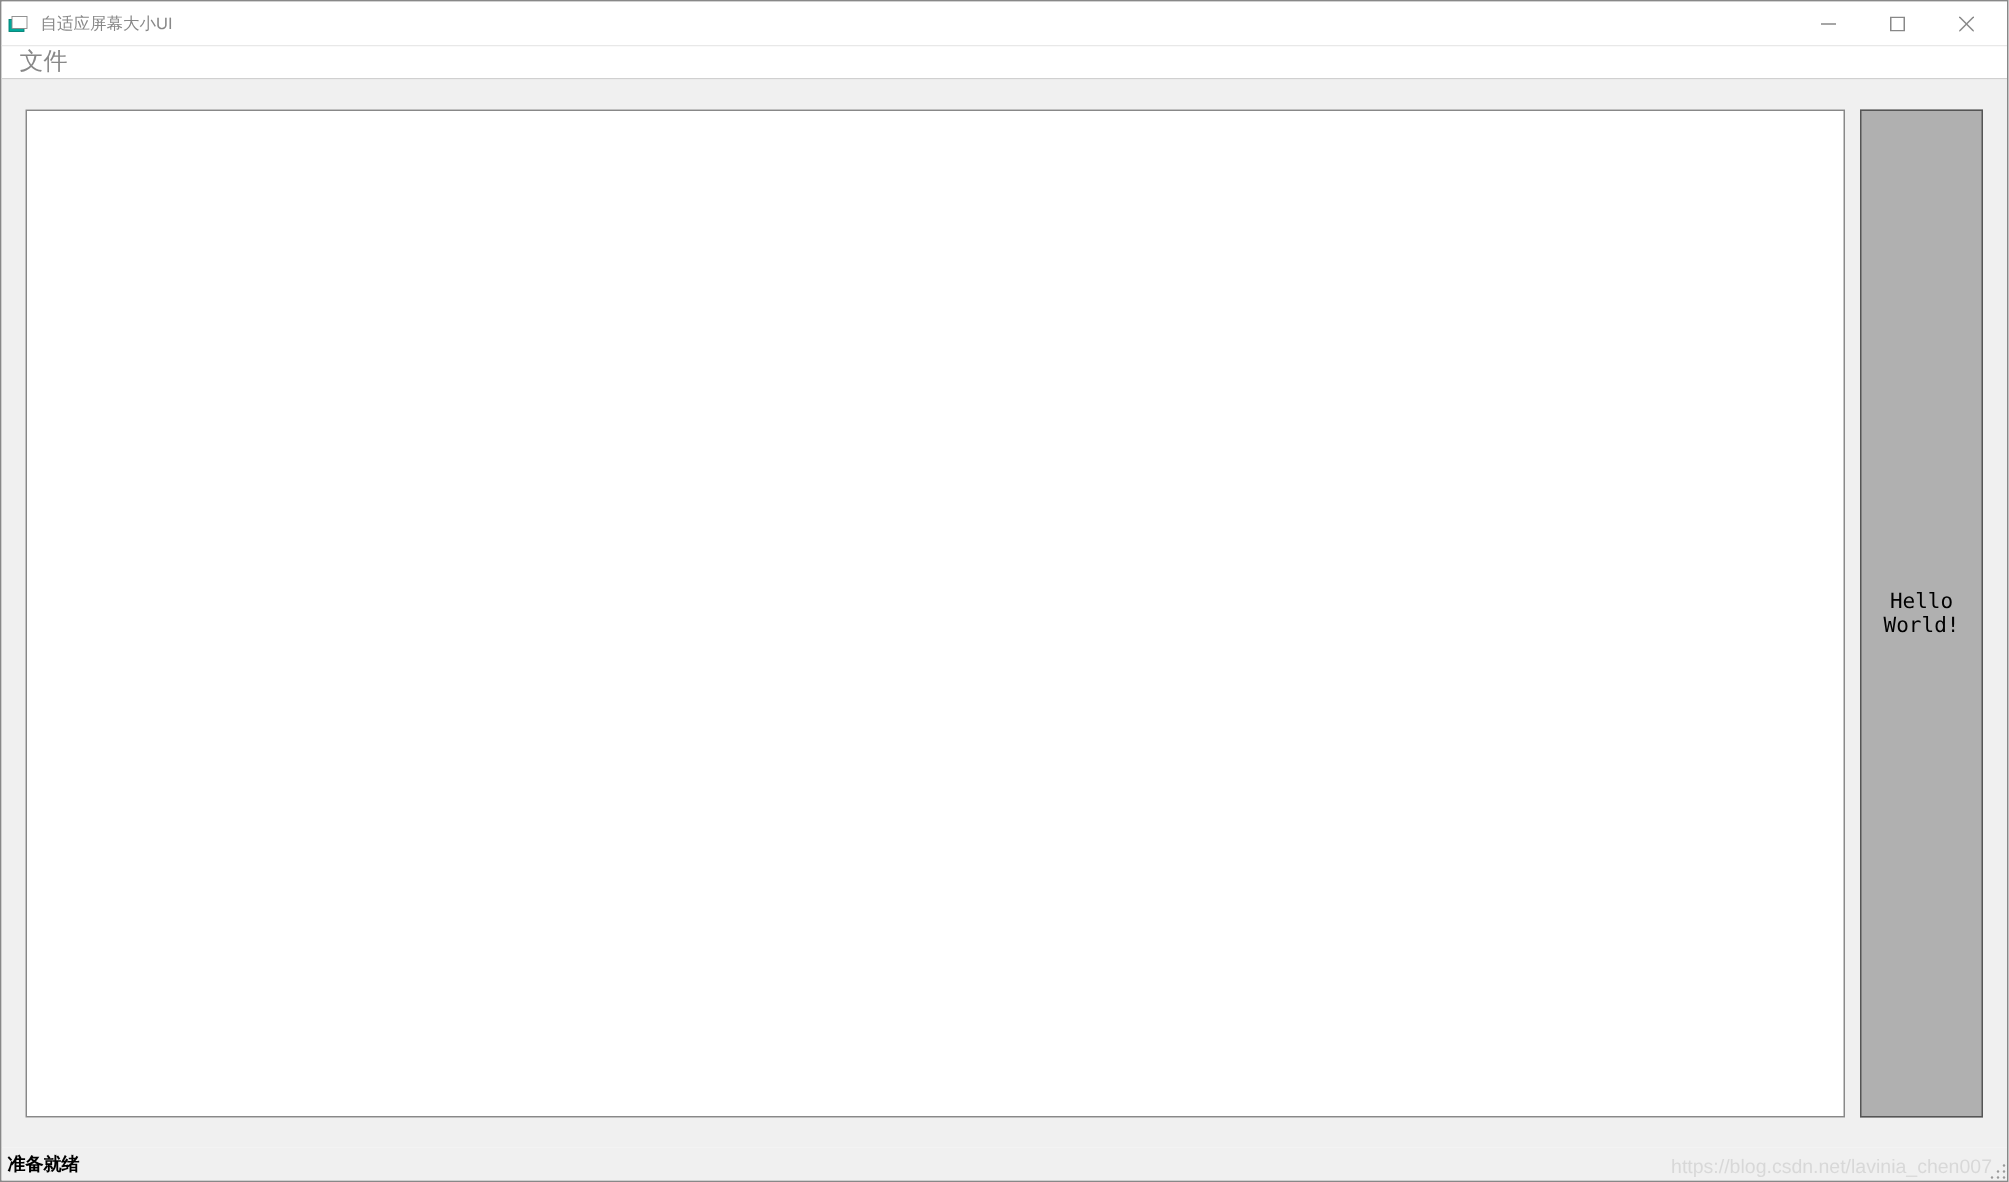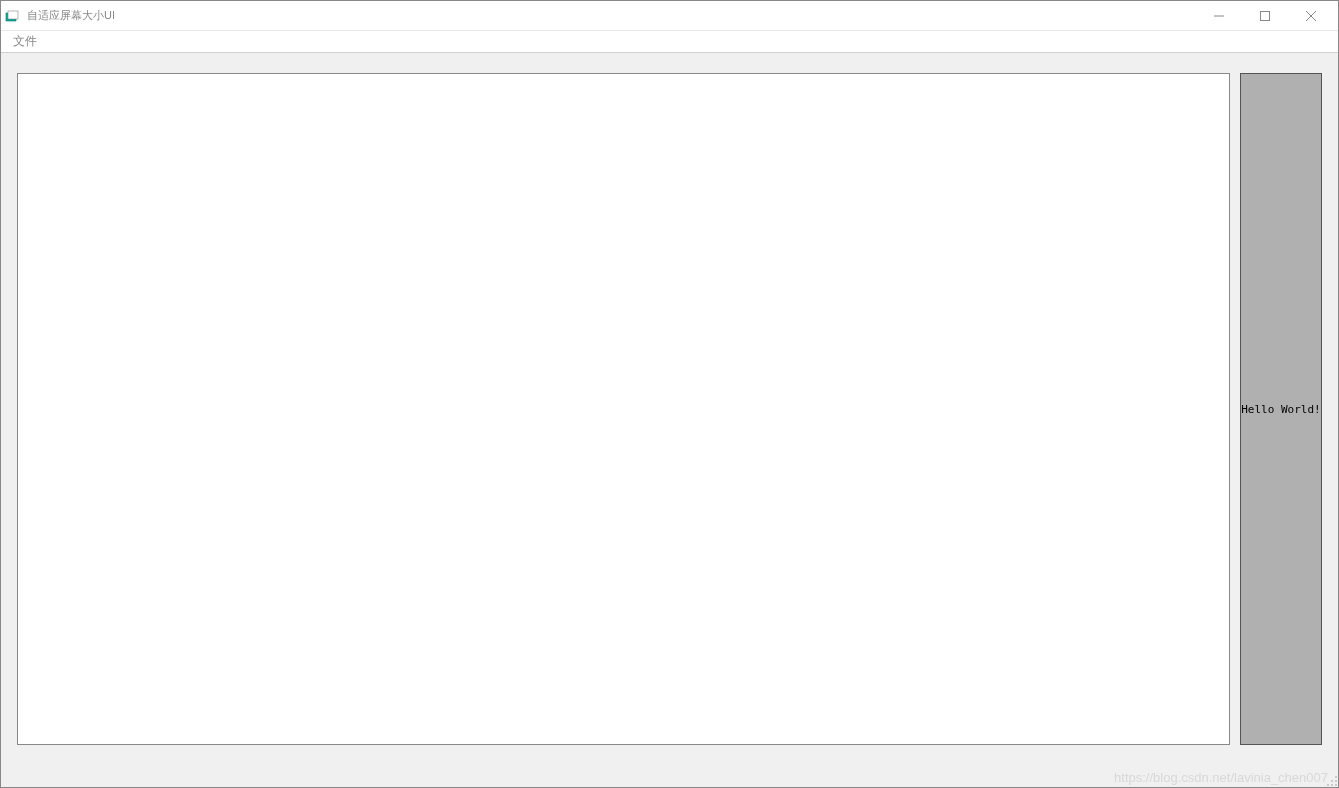--- a/index.html
+++ b/index.html
@@ -58,21 +58,21 @@
       height: 22px;
       background: #ffffff;
       display: flex;
       align-items: center;
       padding: 0 4px;
       border-bottom: 1px solid #d0d0d0;
     }
     .menu-item {
       padding: 2px 8px;
       color: #888;
-      font-size: 12px;
+      font-size: 16px;
       cursor: pointer;
     }
     .client-area {
       background: #f0f0f0;
       height: calc(788px - 30px - 22px - 22px - 2px);
       padding: 20px 16px;
       display: flex;
       gap: 10px;
     }
     .main-panel {
@@ -81,21 +81,21 @@
       border: 1px solid #888;
     }
     .side-button {
       width: 82px;
       background: #b0b0b0;
       border: 1px solid #555;
       display: flex;
       align-items: center;
       justify-content: center;
       font-family: "SimSun", monospace;
-      font-size: 11px;
+      font-size: 14px;
       color: #000;
       cursor: pointer;
       text-align: center;
     }
     .statusbar {
       height: 22px;
       background: #f0f0f0;
       display: flex;
       align-items: center;
       padding: 0 4px;
@@ -163,20 +163,21 @@
 <div class="menubar">
   <div class="menu-item">文件</div>
 </div>
 
 <div class="client-area">
   <div class="main-panel"></div>
   <button class="side-button">Hello World!</button>
 </div>
 
 <div class="statusbar">
+  <span class="status-text">准备就绪</span>
   <span class="watermark">https://blog.csdn.net/lavinia_chen007</span>
   <div class="resize-grip">
     <svg viewBox="0 0 16 16">
       <circle cx="14" cy="6" r="0.8" fill="#999"></circle>
       <circle cx="10" cy="10" r="0.8" fill="#999"></circle>
       <circle cx="14" cy="10" r="0.8" fill="#999"></circle>
       <circle cx="6" cy="14" r="0.8" fill="#999"></circle>
       <circle cx="10" cy="14" r="0.8" fill="#999"></circle>
       <circle cx="14" cy="14" r="0.8" fill="#999"></circle>
     </svg>

